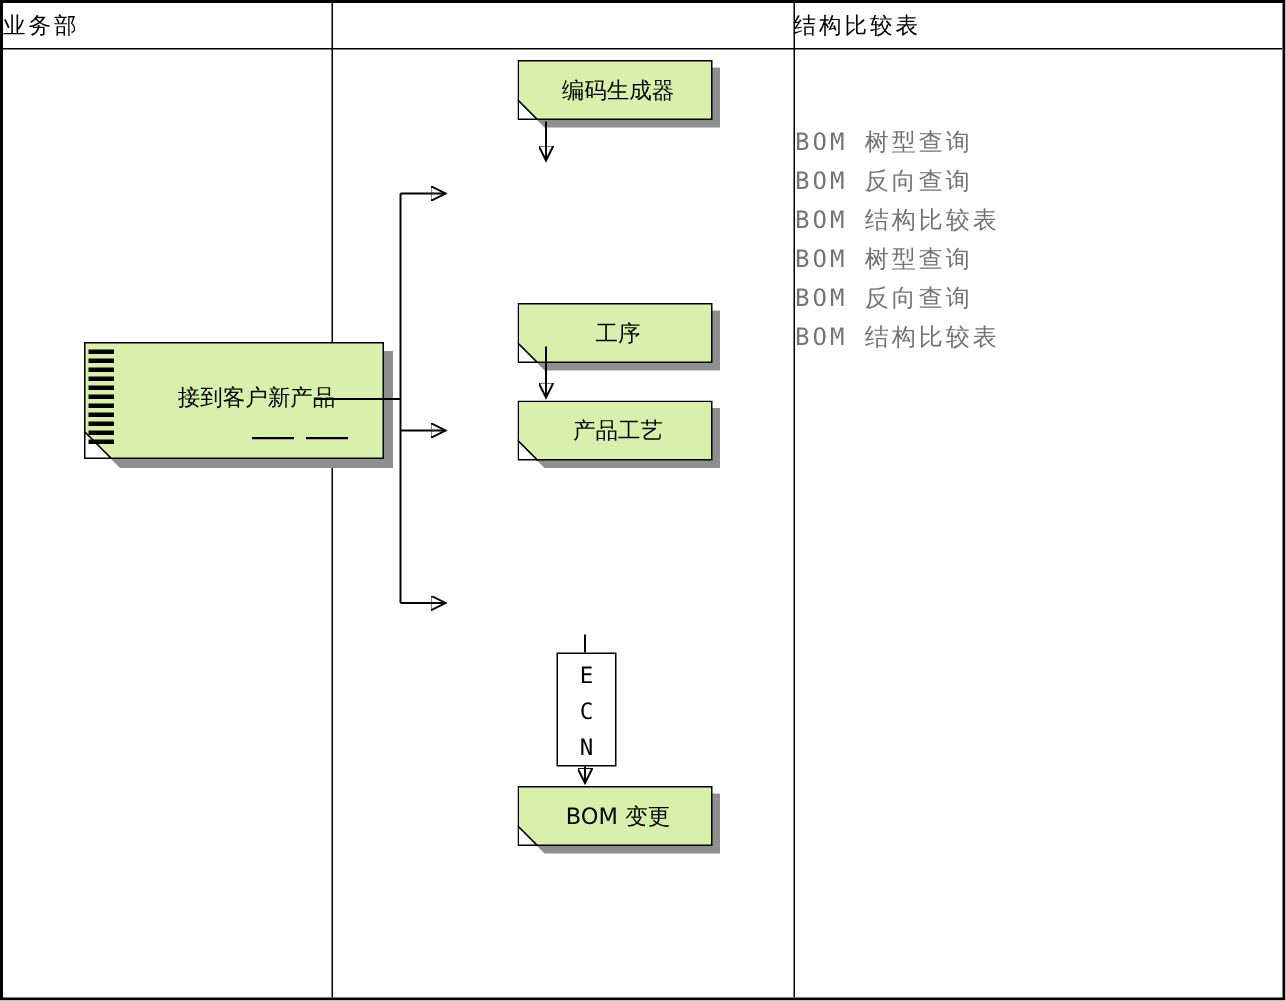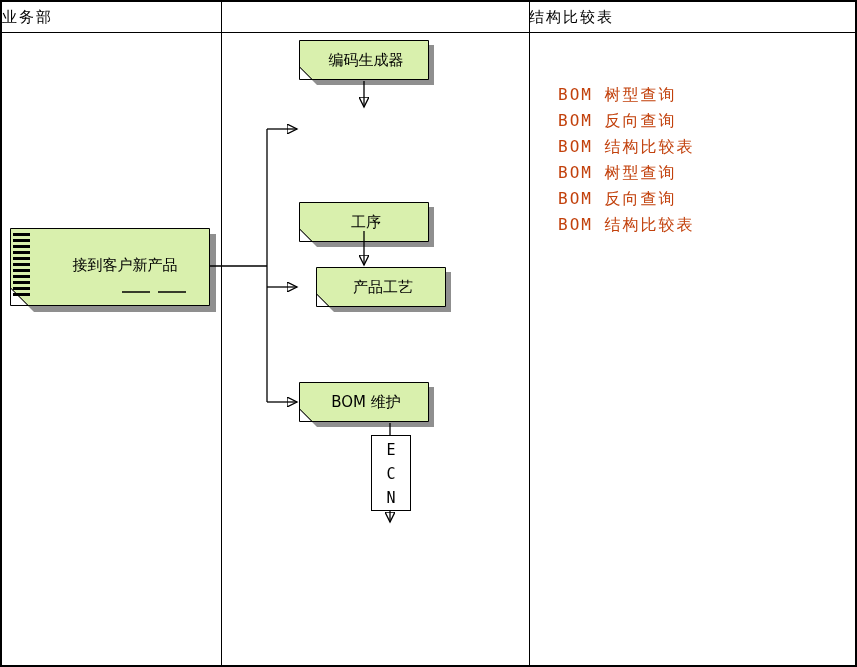--- a/index.html
+++ b/index.html
@@ -12,39 +12,39 @@
     font-family:"DejaVu Sans",sans-serif;
     overflow:hidden;
   }
   .vline{position:absolute;top:0;bottom:0;width:1px;background:#000;}
   .hline{position:absolute;left:0;right:0;top:30px;height:1px;background:#000;}
   .lane-header{
     position:absolute;top:0;height:30px;
     display:flex;align-items:center;justify-content:flex-start;
     font-size:15px;color:#000;letter-spacing:2px;
   }
-  .node{position:absolute;width:140px;height:50px;z-index:2;}
+  .node{position:absolute;width:140px;height:50px;z-index:2;margin-left:46px;}
   .node svg{display:block;}
   .nbody{stroke:#000;stroke-width:1;}
   .nfold{fill:#ffffff;stroke:#000;stroke-width:1;}
   .nlabel{font-family:"DejaVu Sans",sans-serif;font-size:15px;fill:#000;text-anchor:middle;}
   .doclabel{font-family:"DejaVu Sans",sans-serif;font-size:15px;fill:#000;text-anchor:middle;}
   #arrow-layer{position:absolute;left:0;top:0;z-index:4;pointer-events:none;}
   #arrow-layer path{stroke:#000;stroke-width:1.3;fill:none;}
   .ecn-box{
     position:absolute;left:369px;top:433px;width:40px;height:76px;
     background:#fff;border:1px solid #000;box-sizing:border-box;
     z-index:5;text-align:center;
     font-family:"DejaVu Sans Mono",monospace;
     font-size:15px;line-height:24px;padding-top:2px;color:#000;
   }
   .reports-list{
-    position:absolute;left:556px;top:80px;z-index:2;
+    position:absolute;left:528px;top:80px;z-index:2;
     font-family:"DejaVu Sans Mono",monospace;
-    font-size:16px;line-height:26px;letter-spacing:2px;color:#c2410c;
+    font-size:16px;line-height:26px;letter-spacing:2px;color:#737373;
     white-space:nowrap;
   }
 </style>
 </head>
 <body>
 
 <div id="canvas">
 
   <div class="vline" style="left:219px"></div>
   <div class="vline" style="left:527px"></div>
@@ -95,38 +95,38 @@
 
   <div class="node" style="left:297px;top:200px">
     <svg width="140" height="50">
       <polygon points="5,5 135,5 135,45 18,45 5,32" fill="#8f8f8f"></polygon>
       <polygon class="nbody" points="0.5,0.5 129.5,0.5 129.5,39.5 13,39.5 0.5,27" fill="#d9f0ad"></polygon>
       <polygon class="nfold" points="0.5,27 13,39.5 0.5,39.5"></polygon>
       <text class="nlabel" x="67" y="25">工序</text>
     </svg>
   </div>
 
-  <div class="node" style="left:314px;top:265px">
+  <div class="node" style="left:297px;top:265px">
     <svg width="140" height="50">
       <polygon points="5,5 135,5 135,45 18,45 5,32" fill="#8f8f8f"></polygon>
       <polygon class="nbody" points="0.5,0.5 129.5,0.5 129.5,39.5 13,39.5 0.5,27" fill="#d9f0ad"></polygon>
       <polygon class="nfold" points="0.5,27 13,39.5 0.5,39.5"></polygon>
       <text class="nlabel" x="67" y="25">产品工艺</text>
     </svg>
   </div>
 
-  <div class="node" style="left:297px;top:380px">
+
+  <div class="node" style="left:297px;top:522px">
     <svg width="140" height="50">
       <polygon points="5,5 135,5 135,45 18,45 5,32" fill="#8f8f8f"></polygon>
       <polygon class="nbody" points="0.5,0.5 129.5,0.5 129.5,39.5 13,39.5 0.5,27" fill="#d9f0ad"></polygon>
       <polygon class="nfold" points="0.5,27 13,39.5 0.5,39.5"></polygon>
-      <text class="nlabel" x="67" y="25">BOM 维护</text>
+      <text class="nlabel" x="67" y="25">BOM 变更</text>
     </svg>
   </div>
-
 
   <svg id="arrow-layer" width="857" height="667">
     <defs>
       <marker id="arw" markerUnits="userSpaceOnUse" markerWidth="12" markerHeight="10" refX="10" refY="5" orient="auto">
         <path d="M0 0 L10 5 L0 10 Z" fill="#000" stroke="none"></path>
       </marker>
     </defs>
     <path d="M362 79 L362 105" marker-end="url(#arw)"></path>
     <path d="M362 229 L362 263" marker-end="url(#arw)"></path>
     <path d="M388 421 L388 520" marker-end="url(#arw)"></path>

